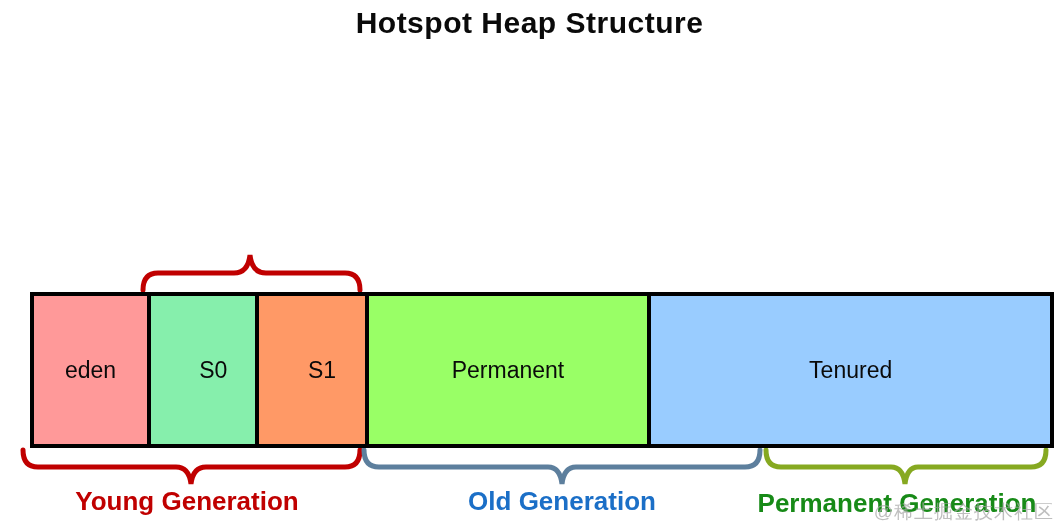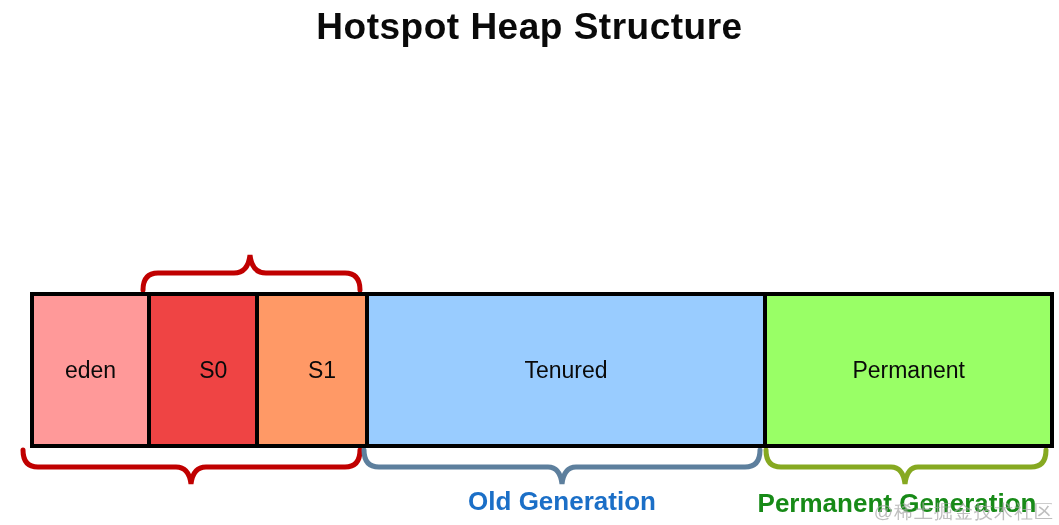--- a/index.html
+++ b/index.html
@@ -14,21 +14,21 @@
     height: 525px;
     background: #ffffff;
     overflow: hidden;
   }
   .title {
     position: absolute;
     top: 6px;
     left: 0;
     width: 100%;
     text-align: center;
-    font-size: 37px;
+    font-size: 30px;
     font-weight: bold;
     color: #0a0a0a;
     letter-spacing: 0.5px;
   }
   .survivor-label {
     position: absolute;
     top: 214px;
     left: 100px;
     width: 300px;
     text-align: center;
@@ -98,26 +98,27 @@
 
   <svg class="brace-overlay" viewBox="0 0 1059 525" xmlns="http://www.w3.org/2000/svg">
     <path d="M 143 290 Q 143 273 158 273 L 234 273 Q 248 273 250 255 Q 252 273 266 273 L 345 273 Q 360 273 360 290" fill="none" stroke-width="5" stroke-linecap="round" stroke="#C00000"></path>
     <path d="M 23 450 Q 23 467 38 467 L 176 467 Q 189 467 191 484 Q 193 467 206 467 L 345 467 Q 360 467 360 450" fill="none" stroke-width="5" stroke-linecap="round" stroke="#C00000"></path>
     <path d="M 364 450 Q 364 467 379 467 L 548 467 Q 560 467 562 484 Q 564 467 576 467 L 745 467 Q 760 467 760 450" fill="none" stroke-width="5" stroke-linecap="round" stroke="#5D7F9D"></path>
     <path d="M 766 450 Q 766 467 781 467 L 891 467 Q 903 467 905 484 Q 907 467 918 467 L 1031 467 Q 1046 467 1046 450" fill="none" stroke-width="5" stroke-linecap="round" stroke="#86A921"></path>
   </svg>
 
   <div class="heap-bar">
     <div class="heap-seg seg-eden" style="background-color: rgb(255, 153, 153);">eden</div>
-    <div class="heap-seg seg-s0" style="background-color: #ef4444; padding-left: 20px;">S0</div>
+    <div class="heap-seg seg-s0" style="background-color: #86efac; padding-left: 20px;">S0</div>
     <div class="heap-seg seg-s1" style="background-color: rgb(255, 153, 102); padding-left: 20px;">S1</div>
+    <div class="heap-seg seg-permanent" style="background-color: rgb(153, 255, 102);">Permanent</div>
     <div class="heap-seg seg-tenured" style="background-color: rgb(153, 204, 255);">Tenured</div>
-    <div class="heap-seg seg-permanent" style="background-color: rgb(153, 255, 102);">Permanent</div>
   </div>
 
+  <div class="gen-label young" style="color: rgb(192, 0, 0);">Young Generation</div>
 
   <div class="gen-label perm" style="color: rgb(23, 138, 23);">Permanent Generation</div>
 
   <div class="gen-label old" style="color: rgb(27, 111, 199);">Old Generation</div>
 
   <div class="watermark" style="color: rgb(166, 166, 166);">@稀土掘金技术社区</div>
 
 </div>
 
 </body></html>

